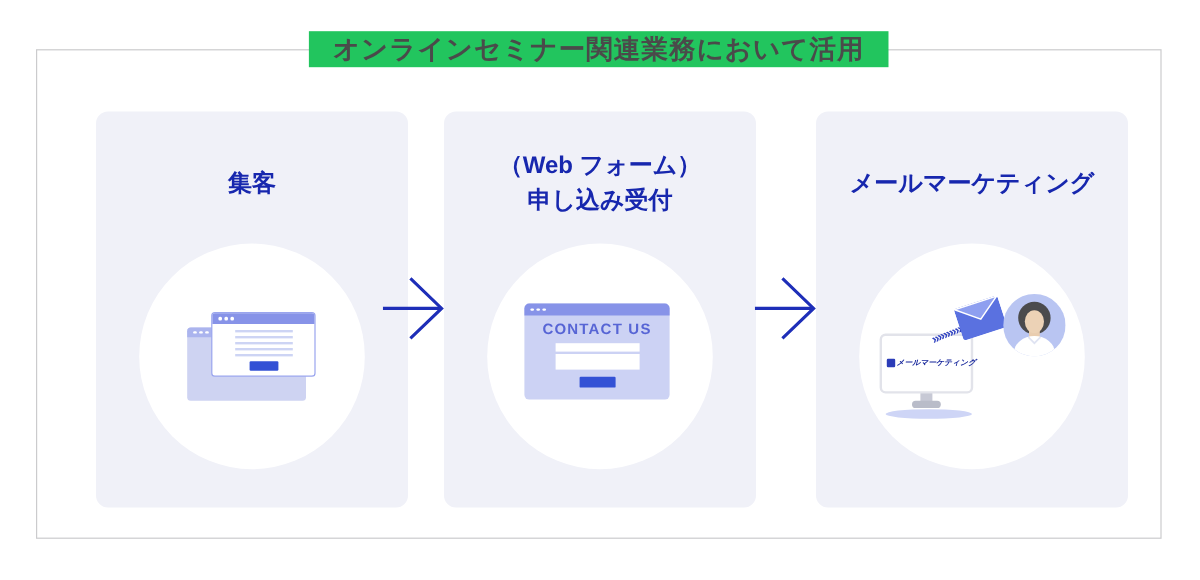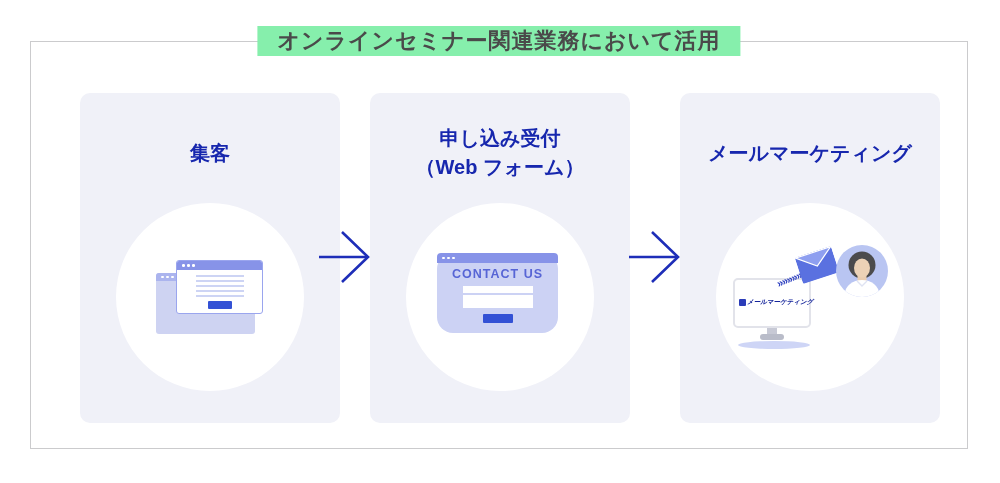--- a/index.html
+++ b/index.html
@@ -4,21 +4,21 @@
 <style>
   * { margin:0; padding:0; box-sizing:border-box; }
   html,body { background:#ffffff; }
   body { font-family:"Liberation Sans","DejaVu Sans",sans-serif; }
   .stage { position:relative; width:1000px; height:483px; background:#ffffff; overflow:hidden; }
 
   
   .frame { position:absolute; left:30px; top:41px; width:938px; height:408px;
            border:1px solid #cbcbcd; background:#ffffff; }
   .frame-title { position:absolute; top:-16px; left:50%; transform:translateX(-50%);
-                 background:#86efac; padding:0 20px; font-size:22px; font-weight:bold;
+                 background:#22c55e; padding:0 20px; font-size:22px; font-weight:bold;
                  color:#4a4a4a; white-space:nowrap; letter-spacing:1px; }
 
   
   .card { position:absolute; top:51px; width:260px; height:330px; background:#f0f1f8;
           border-radius:10px; }
   .card.c1 { left:29px;margin-left:20px; } .card.c2 { left:339px; } .card.c3 { left:649px; }
   .card-title { position:absolute; top:28px; left:0; right:0; height:64px;
                 display:flex; flex-direction:column; align-items:center; justify-content:center;
                 font-size:20px; font-weight:bold; color:#1727ae; line-height:1.45;
                 text-align:center; }
@@ -35,21 +35,21 @@
   .back-win .win-head { position:relative; height:8px; background:#abb4ee; border-radius:3px 3px 0 0; }
   .front-win { position:absolute; left:60px; top:57px; width:87px; height:54px;
                background:#ffffff; border:1px solid #9aa5ee; border-radius:3px; }
   .front-win .win-head { position:relative; height:9px; background:#8793e8; border-radius:2px 2px 0 0; }
   .text-line { width:48px; height:2px; background:#cdd4f4; margin:3px auto 0; }
   .text-line.first { margin-top:5px; }
   .mini-btn { width:24px; height:8px; background:#3351d5; border-radius:1px; margin:4px auto 0; }
 
   
   .form-win { position:absolute; left:31px; top:50px; width:121px; height:80px;
-              background:#ccd2f4; border-radius:16px; }
+              background:#ccd2f4; border-radius:4px; }
   .form-win .win-head { position:relative; height:10px; background:#8793e8; border-radius:4px 4px 0 0; }
   .form-heading { margin-top:4px; text-align:center; font-size:12.5px; font-weight:bold;
                   color:#5765d5; letter-spacing:1px; }
   .field-sm { width:70px; height:7px; background:#ffffff; margin:5px auto 0; }
   .field-lg { width:70px; height:13px; background:#ffffff; margin:2px auto 0; }
   .form-btn { width:30px; height:9px; background:#3351d5; border-radius:1px; margin:6px auto 0; }
 
   
   .shadow-ellipse { position:absolute; left:22px; top:138px; width:72px; height:8px;
                     background:#ced5f6; border-radius:50%; }
@@ -111,22 +111,22 @@
       </div>
     </div>
 
     <svg class="flow-arrow a1" width="52" height="58" viewBox="0 0 52 58">
       <line x1="0" y1="29" x2="48" y2="29" stroke="#1e2eb8" stroke-width="2.6"></line>
       <polyline points="23,4 49,29 23,54" fill="none" stroke="#1e2eb8" stroke-width="2.6"></polyline>
     </svg>
 
     <div class="card c2">
       <div class="card-title">
+        <span>（Web フォーム）</span>
         <span>申し込み受付</span>
-        <span>（Web フォーム）</span>
       </div>
       <div class="circle">
         <div>
           <div class="form-win">
             <div class="win-head">
               <span class="dots">
                   <i></i>
                   <i></i>
                   <i></i>
                 </span>

